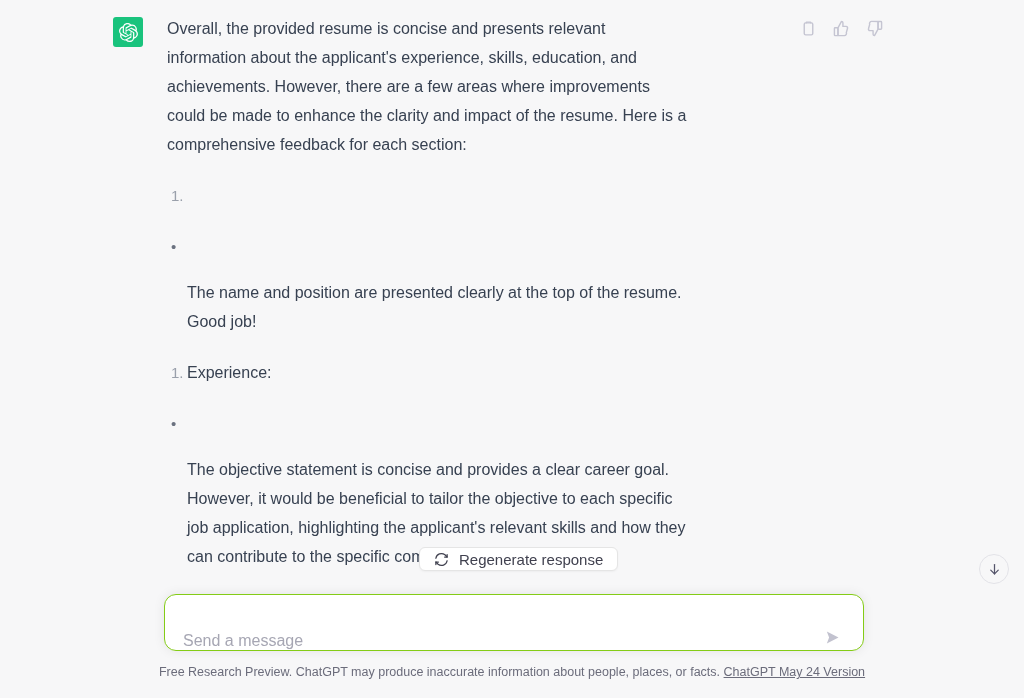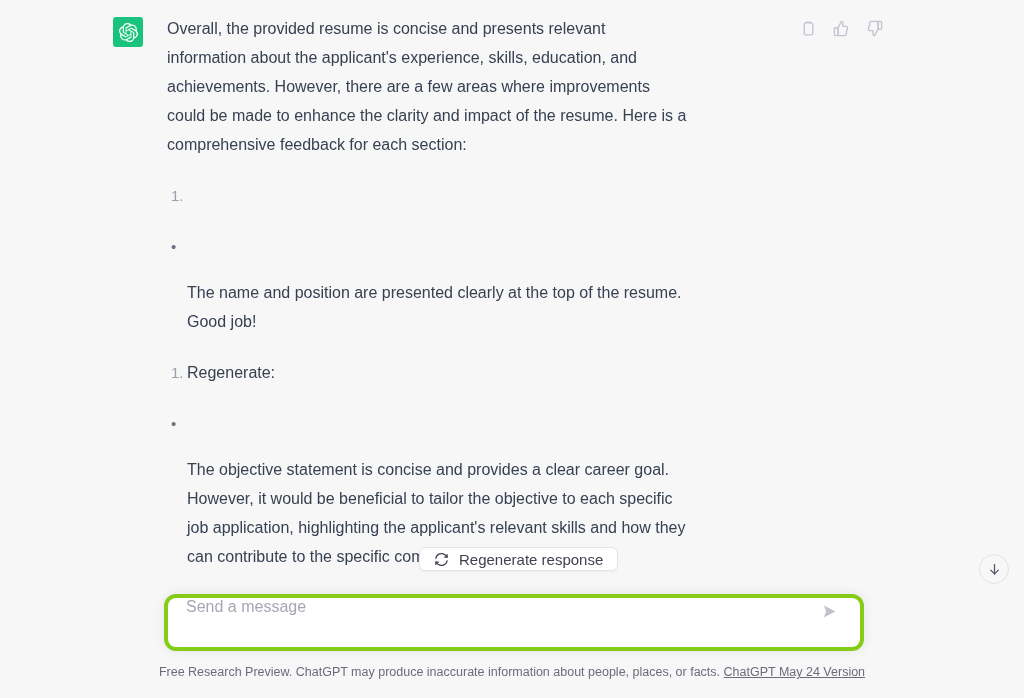--- a/index.html
+++ b/index.html
@@ -164,25 +164,25 @@
   .scroll-btn svg { display: block; }
 
   
   .composer {
     position: absolute;
     left: 164px;
     top: 594px;
     width: 700px;
     height: 57px;
     background: #ffffff;
-    border: 4px solid #84cc16;
+    border: 1px solid #84cc16;
     border-radius: 12px;
     box-shadow: 0 0 12px rgba(0,0,0,0.08);
     display: flex;
-    align-items: flex-start;
+    align-items: flex-end;
     padding: 0 18px;
   }
   .composer-input {
     flex: 1;
     border: none;
     outline: none;
     background: transparent;
     font-family: "Liberation Sans", sans-serif;
     font-size: 16px;
     color: #374151;
@@ -241,21 +241,21 @@
         <div class="ol-item">
           <span class="ol-marker">1.</span>
         </div>
         <div class="ul-item">
           <span class="ul-marker">•</span>
           <span class="ul-text">The name and position are presented clearly at the top of the resume. Good job!</span>
         </div>
 
         <div class="ol-item">
           <span class="ol-marker">1.</span>
-          <span class="ol-text">Regenerate:</span>
+          <span class="ol-text">Experience:</span>
         </div>
         <div class="ul-item">
           <span class="ul-marker">•</span>
           <span class="ul-text">The objective statement is concise and provides a clear career goal. However, it would be beneficial to tailor the objective to each specific job application, highlighting the applicant's relevant skills and how they can contribute to the specific company or industry.</span>
         </div>
 
         <div class="ol-item">
           <span class="ol-marker">1.</span>
           <span class="ol-text">Objective:</span>
         </div>

